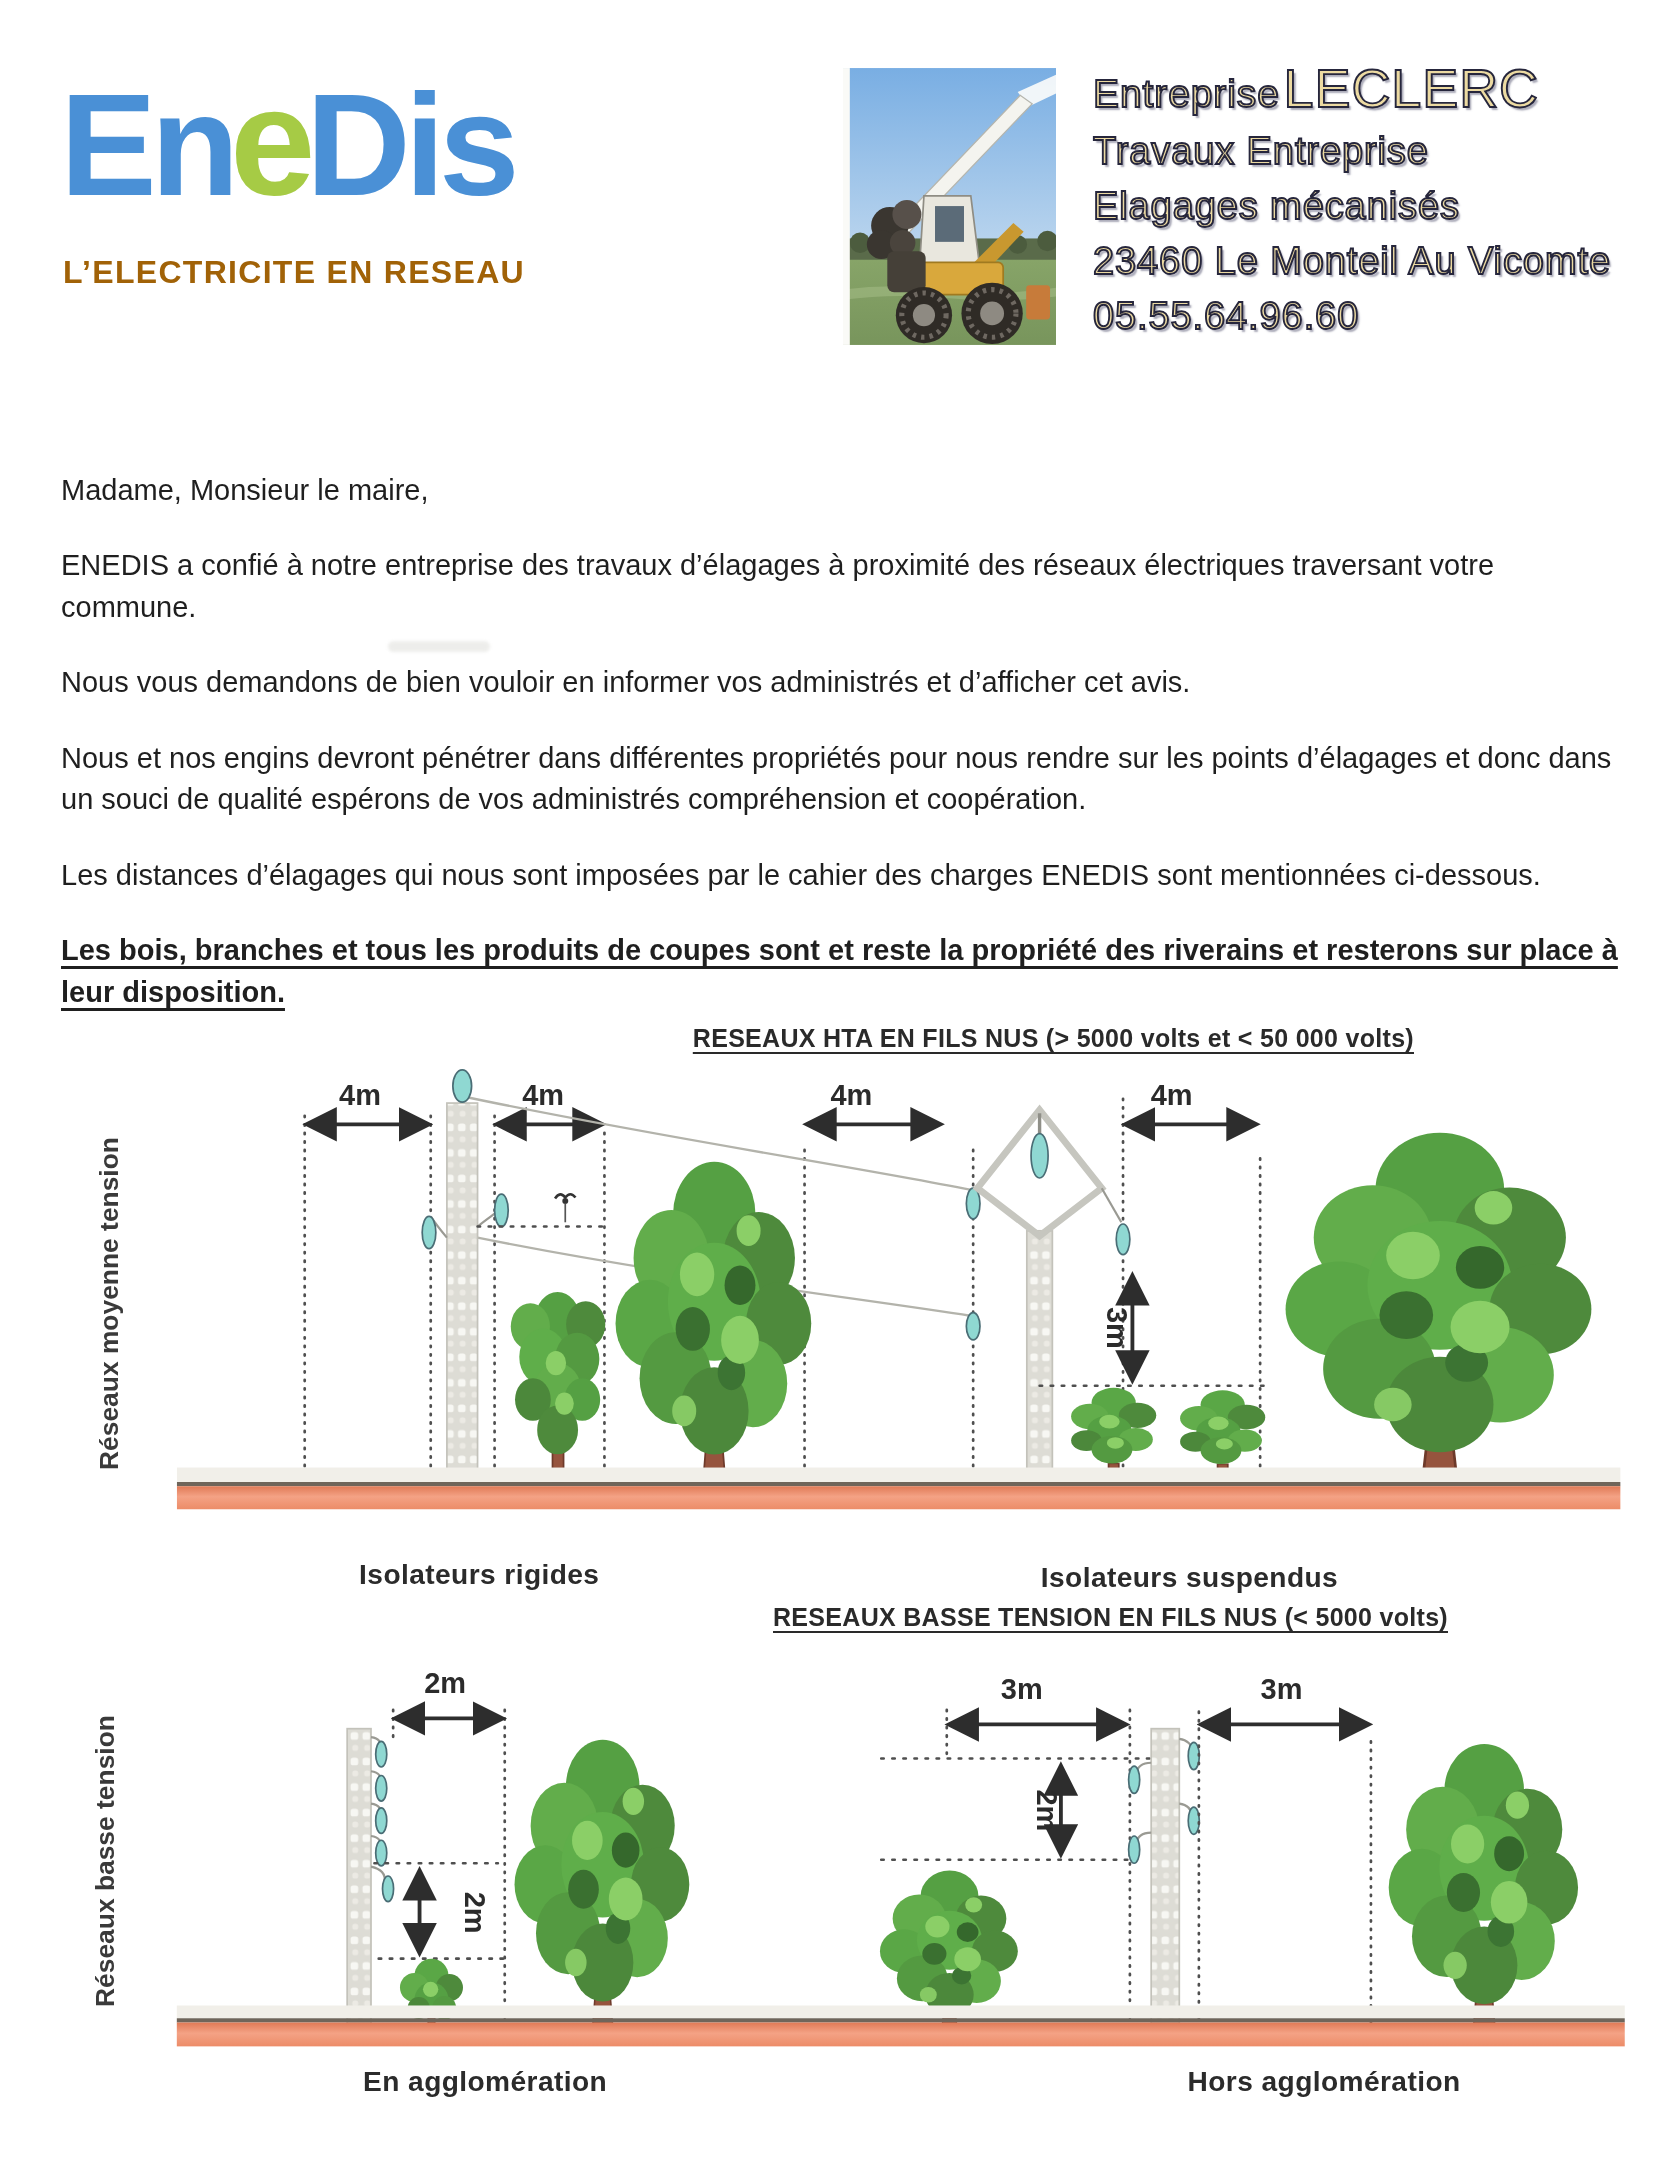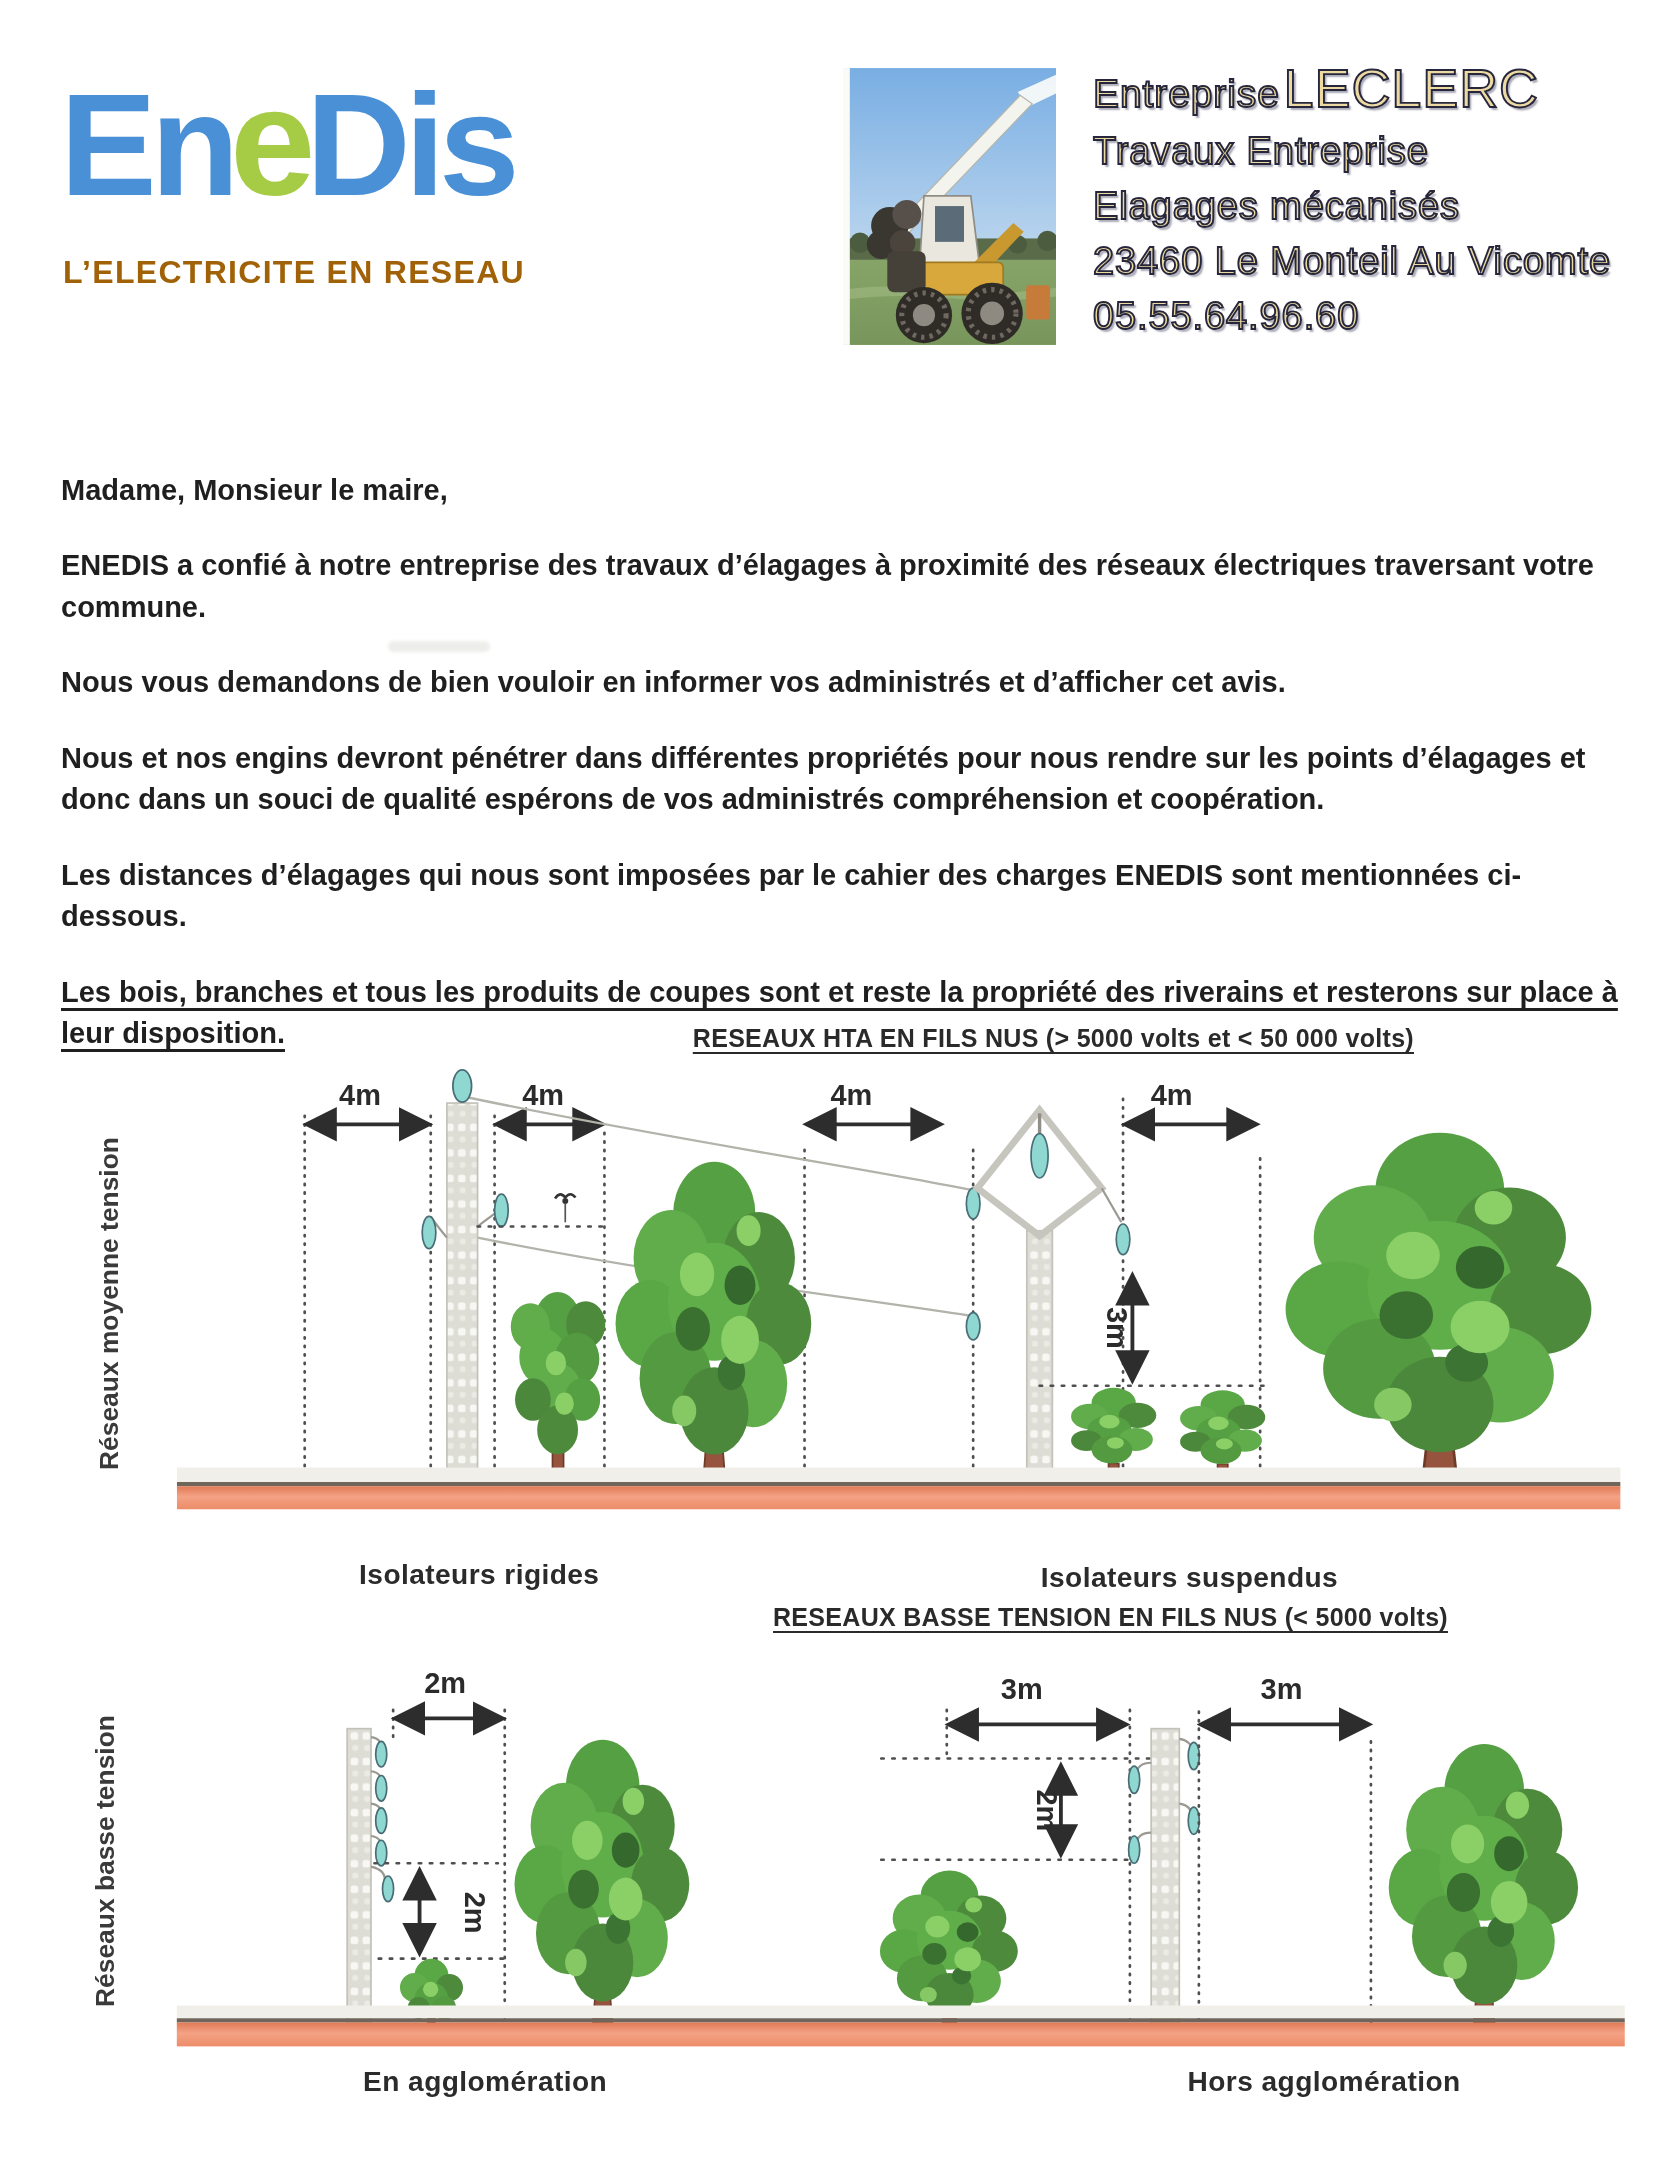--- a/index.html
+++ b/index.html
@@ -17,21 +17,21 @@
   .company{position:absolute;left:1093px;top:61px;line-height:1;}
   .gold{font-weight:normal;color:#ecdaa2;-webkit-text-stroke:1.9px #26263c;
         text-shadow:2.6px 2.6px 1.7px rgba(100,100,125,.55);letter-spacing:0.9px;white-space:nowrap;}
   .company .row{margin-bottom:17px;}
   .sz-small{font-size:39px;}
   .sz-big{font-size:54px;}
   .sz-line{font-size:38px;}
 
   
   .letter{position:absolute;left:61px;top:470px;width:1564px;}
-  .letter p{margin:0 0 34px 0;font-size:29px;line-height:1.43;color:#1f1f1f;font-weight:bold;}
+  .letter p{margin:0 0 34px 0;font-size:29px;line-height:1.43;color:#1f1f1f;}
   .letter p.strong{font-weight:bold;text-decoration:underline;
                    text-decoration-thickness:2.6px;text-underline-offset:6px;}
   .smudge{position:absolute;left:388px;top:641px;width:102px;height:11px;
           background:#d9d9d4;opacity:.45;border-radius:6px;filter:blur(1.7px);}
 
   
   .diag-title{position:absolute;text-align:right;font-weight:bold;font-size:25px;
               color:#2a2a2a;letter-spacing:0.3px;}
   .diag-title span{text-decoration:underline;text-underline-offset:5.1px;
                    text-decoration-thickness:1.7px;}

